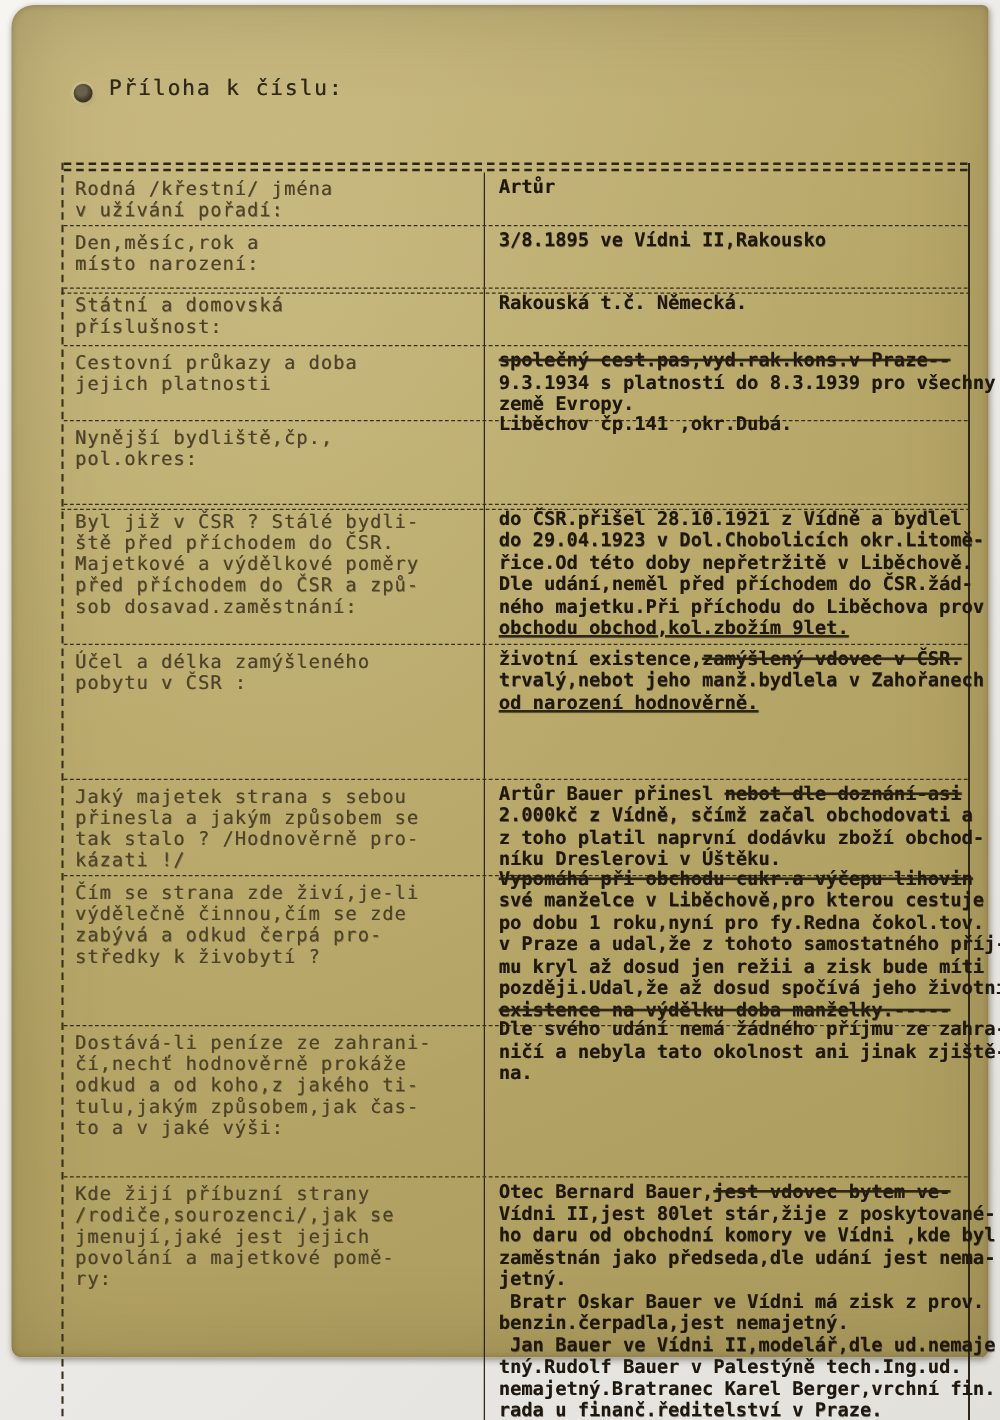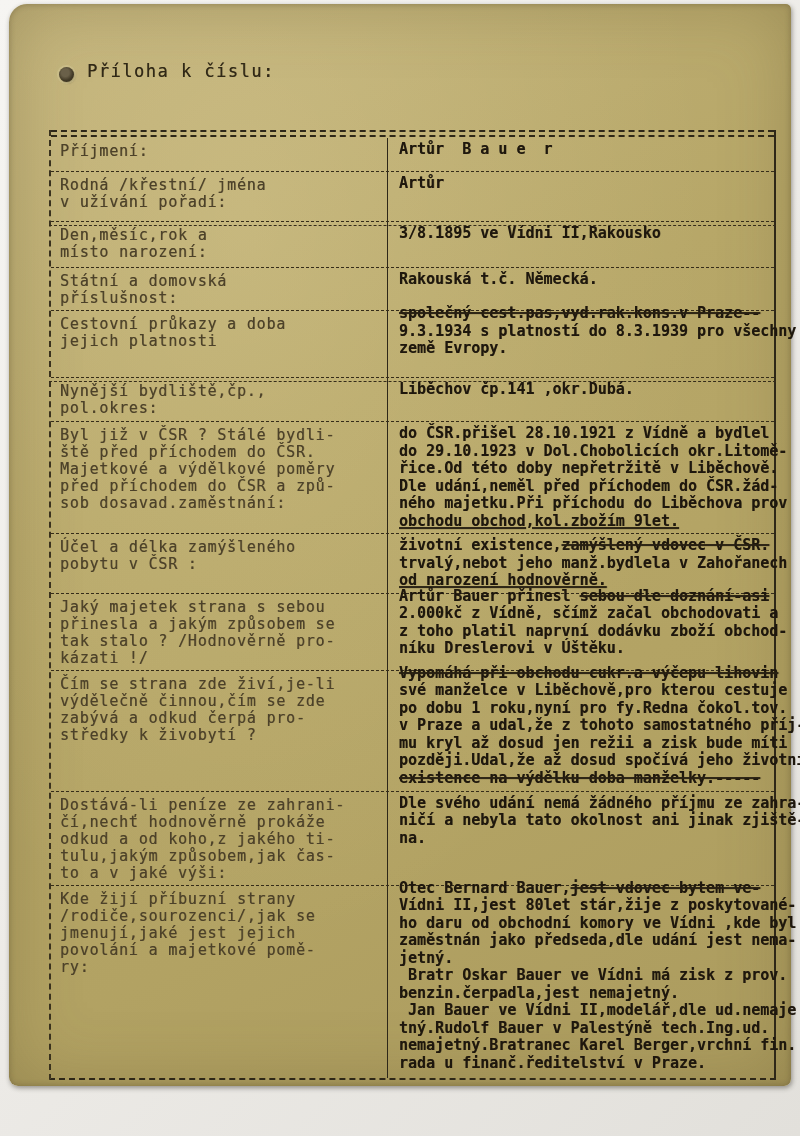--- a/index.html
+++ b/index.html
@@ -80,24 +80,20 @@
 </head>
 <body>
 
 <div class="paper">
   <div class="hole"></div>
   <div class="heading">Příloha k číslu:</div>
 
   <div class="tbl">
     <div class="tbl-top"></div>
     <div class="tbl-body">
-  <div class="row">
-    <div class="lbl">Příjmení:</div>
-    <div class="val"><span>Artůr  B a u e  r</span></div>
-  </div>
 
   <div class="row">
     <div class="lbl">Rodná /křestní/ jména
 v užívání pořadí:</div>
     <div class="val"><span>Artůr</span></div>
   </div>
 
   <div class="row">
     <div class="lbl">Den,měsíc,rok a
 místo narození:</div>
@@ -124,41 +120,41 @@
     <div class="val"><span>Liběchov čp.141 ,okr.Dubá.</span></div>
   </div>
 
   <div class="row">
     <div class="lbl">Byl již v ČSR ? Stálé bydli-
 ště před příchodem do ČSR.
 Majetkové a výdělkové poměry
 před příchodem do ČSR a způ-
 sob dosavad.zaměstnání:</div>
     <div class="val"><span>do ČSR.přišel 28.10.1921 z Vídně a bydlel
-do 29.10.1923 v Dol.Chobolicích okr.Litomě-
+do 29.04.1923 v Dol.Chobolicích okr.Litomě-
 řice.Od této doby nepřetržitě v Liběchově.
 Dle udání,neměl před příchodem do ČSR.žád-
 ného majetku.Při příchodu do Liběchova prov
 </span><span class="underlined">obchodu obchod,kol.zbožím 9let.</span></div>
   </div>
 
   <div class="row">
     <div class="lbl">Účel a délka zamýšleného
 pobytu v ČSR :</div>
     <div class="val"><span>životní existence,</span><span class="struck">zamýšlený vdovec v ČSR.</span><span>
 trvalý,nebot jeho manž.bydlela v Zahořanech
 </span><span class="underlined">od narození hodnověrně.</span></div>
   </div>
 
   <div class="row">
     <div class="lbl">Jaký majetek strana s sebou
 přinesla a jakým způsobem se
 tak stalo ? /Hodnověrně pro-
 kázati !/</div>
-    <div class="val"><span>Artůr Bauer přinesl </span><span class="struck">sebou dle doznání-asi</span><span>
+    <div class="val"><span>Artůr Bauer přinesl </span><span class="struck">nebot dle doznání-asi</span><span>
 2.000kč z Vídně, sčímž začal obchodovati a
 z toho platil naprvní dodávku zboží obchod-
 níku Dreslerovi v Úštěku.</span></div>
   </div>
 
   <div class="row">
     <div class="lbl">Čím se strana zde živí,je-li
 výdělečně činnou,čím se zde
 zabývá a odkud čerpá pro-
 středky k živobytí ?</div>

